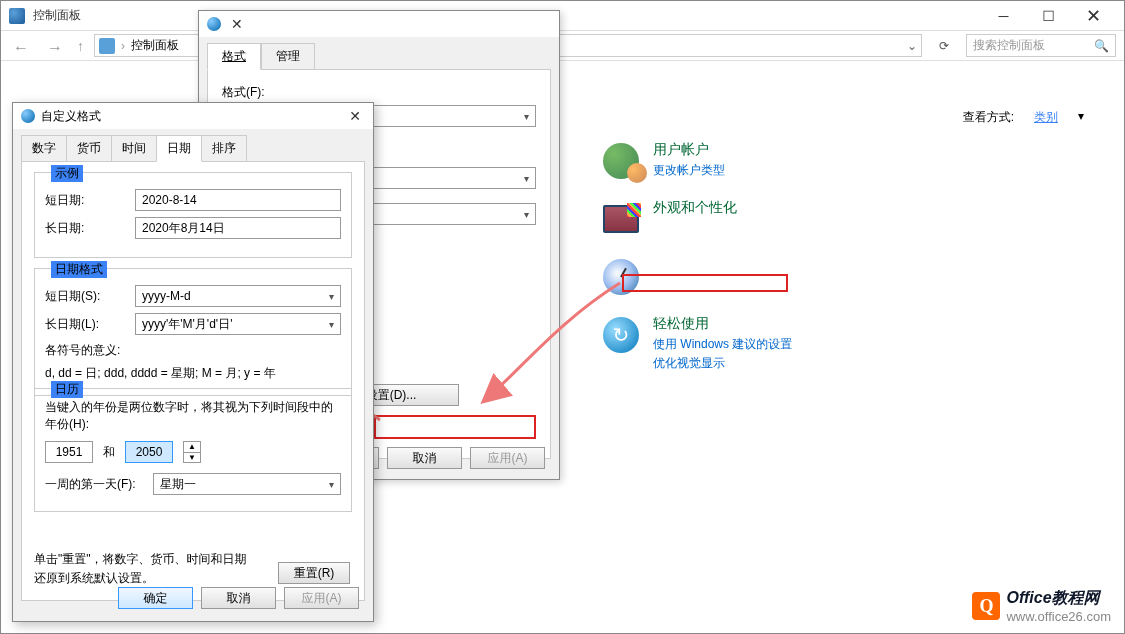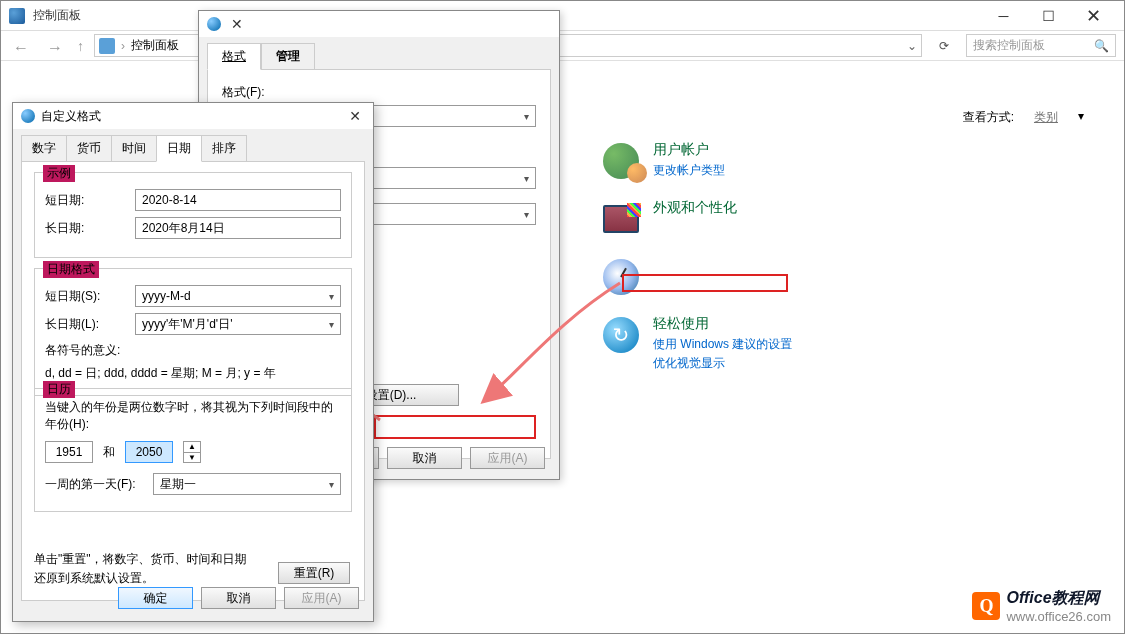--- a/index.html
+++ b/index.html
@@ -19,53 +19,53 @@
 .addr-bar { flex: 1; height: 23px; border: 1px solid #ccc; display: flex; align-items: center; padding: 0 4px; gap: 6px; }
 .addr-icon { width: 16px; height: 16px; background: #5aa0d8; border-radius: 2px; }
 .addr-sep { color: #999; }
 .addr-drop { margin-left: auto; color: #666; }
 .refresh-btn { width: 24px; height: 24px; display: flex; align-items: center; justify-content: center; color: #555; }
 .search-box { width: 150px; height: 23px; border: 1px solid #ccc; display: flex; align-items: center; padding: 8px 6px; color: #999; }
 .search-box .mag { margin-left: auto; color: #aaa; }
 
 .cp-body { padding: 20px 40px; position: relative; }
 .view-mode { position: absolute; right: 40px; top: 10px; display: flex; align-items: flex-start; gap: 20px; margin-top: 38px; }
-.view-mode .link { color: #737373; text-decoration: underline; }
+.view-mode .link { color: #3b82f6; text-decoration: underline; }
 .cp-items { margin-top: 60px; margin-left: 560px; }
 .cp-item { display: flex; gap: 12px; margin-bottom: 18px; align-items: flex-start; }
 .cp-item-icon { width: 40px; height: 40px; flex-shrink: 0; display: flex; align-items: center; justify-content: center; }
 .cp-item-title { color: #006633; font-size: 14px; margin-bottom: 2px; }
 .cp-item-link { color: #0066cc; font-size: 12px; line-height: 1.6; }
 
 
 .region-dialog { position: absolute; left: 198px; top: 10px; width: 362px; height: 470px; background: #f0f0f0; border: 1px solid #888; box-shadow: 2px 2px 8px rgba(0,0,0,0.2); }
 .dlg-title { height: 26px; display: flex; align-items: center; padding: 0 8px; background: #fff; }
 .dlg-title .globe { width: 14px; height: 14px; border-radius: 50%; background: radial-gradient(circle at 30% 30%, #8cf, #06a); margin-right: 6px; }
 .dlg-title .txt { flex: 1; font-size: 12px; }
 .dlg-title .close { font-size: 14px; color: #333; padding: 0 4px; }
 .dlg-tabs { display: flex; padding: 6px 8px 0 8px; }
 .dlg-tab { padding: 4px 14px; border: 1px solid #ccc; background: #fff; font-size: 12px; }
 .dlg-tab.active { background: #fff; border-bottom: 1px solid #fff; position: relative; z-index: 2; text-decoration: underline; }
-.dlg-tab:not(.active) { background: #f0f0f0; font-weight: bold; }
+.dlg-tab:not(.active) { background: #f0f0f0; }
 .dlg-tab-body { margin: 0 8px 8px 8px; border: 1px solid #ccc; background: #fff; padding: 14px; height: 390px; position: relative; margin-top: -1px; }
 .dlg-label { font-size: 12px; margin-bottom: 4px; }
 .dlg-select { width: 100%; height: 22px; border: 1px solid #999; background: #fff; display: flex; align-items: center; padding: 0 6px; font-size: 12px; justify-content: space-between; margin-bottom: 14px; }
 .dlg-buttons-mid { position: absolute; bottom: 52px; left: 0; right: 0; display: flex; justify-content: center; }
 .dlg-btn { min-width: 75px; height: 22px; border: 1px solid #999; background: linear-gradient(#fafafa,#e0e0e0); font-size: 12px; display: flex; align-items: center; justify-content: center; padding: 0 12px; }
 .dlg-bottom { position: absolute; bottom: 10px; right: 14px; display: flex; gap: 8px; }
 .dlg-bottom .dlg-btn.disabled { color: #999; }
 
 
 .custom-dialog { position: absolute; left: 12px; top: 102px; width: 362px; height: 520px; background: #f0f0f0; border: 1px solid #888; box-shadow: 3px 3px 10px rgba(0,0,0,0.25); z-index: 10; }
 .cd-tabs { display: flex; padding: 6px 8px 0 8px; gap: 0; }
 .cd-tab { padding: 4px 10px; border: 1px solid #ccc; background: #f0f0f0; font-size: 12px; margin-right: -1px; }
 .cd-tab.active { background: #fff; border-bottom-color: #fff; position: relative; z-index: 2; }
 .cd-body { margin: -1px 8px 8px 8px; border: 1px solid #ccc; background: #fff; padding: 10px 12px 12px 12px; height: 440px; position: relative; }
 .group { border: 1px solid #ccc; padding: 10px 10px 12px 10px; margin-bottom: 10px; position: relative; }
-.group-title { position: absolute; top: -8px; left: 8px; background: #be185d; padding: 0 4px; font-size: 12px; text-align: center; }
+.group-title { position: absolute; top: -8px; left: 16px; background: #3b82f6; padding: 0 4px; font-size: 12px; text-align: center; }
 .row { display: flex; align-items: center; margin: 6px 0; gap: 8px; }
 .row-label { width: 82px; font-size: 12px; }
 .row-input { flex: 1; height: 22px; border: 1px solid #999; background: #fff; padding: 0 6px; font-size: 12px; display: flex; align-items: center; }
 .row-combo { flex: 1; height: 22px; border: 1px solid #999; background: #fff; padding: 0 6px; font-size: 12px; display: flex; align-items: center; justify-content: space-between; }
 .caret { color: #555; font-size: 10px; }
 .note { font-size: 12px; line-height: 1.6; margin-top: 4px; }
 .calendar-group { border: 1px solid #ccc; padding: 10px; position: absolute; left: 12px; right: 12px; top: 226px; }
 .year-input { width: 48px; height: 22px; border: 1px solid #999; text-align: center; font-size: 12px; }
 .year-input.sel { background: #cde8ff; border: 1px solid #3399ff; }
 .spinner { width: 18px; height: 22px; border: 1px solid #999; display: flex; flex-direction: column; }

